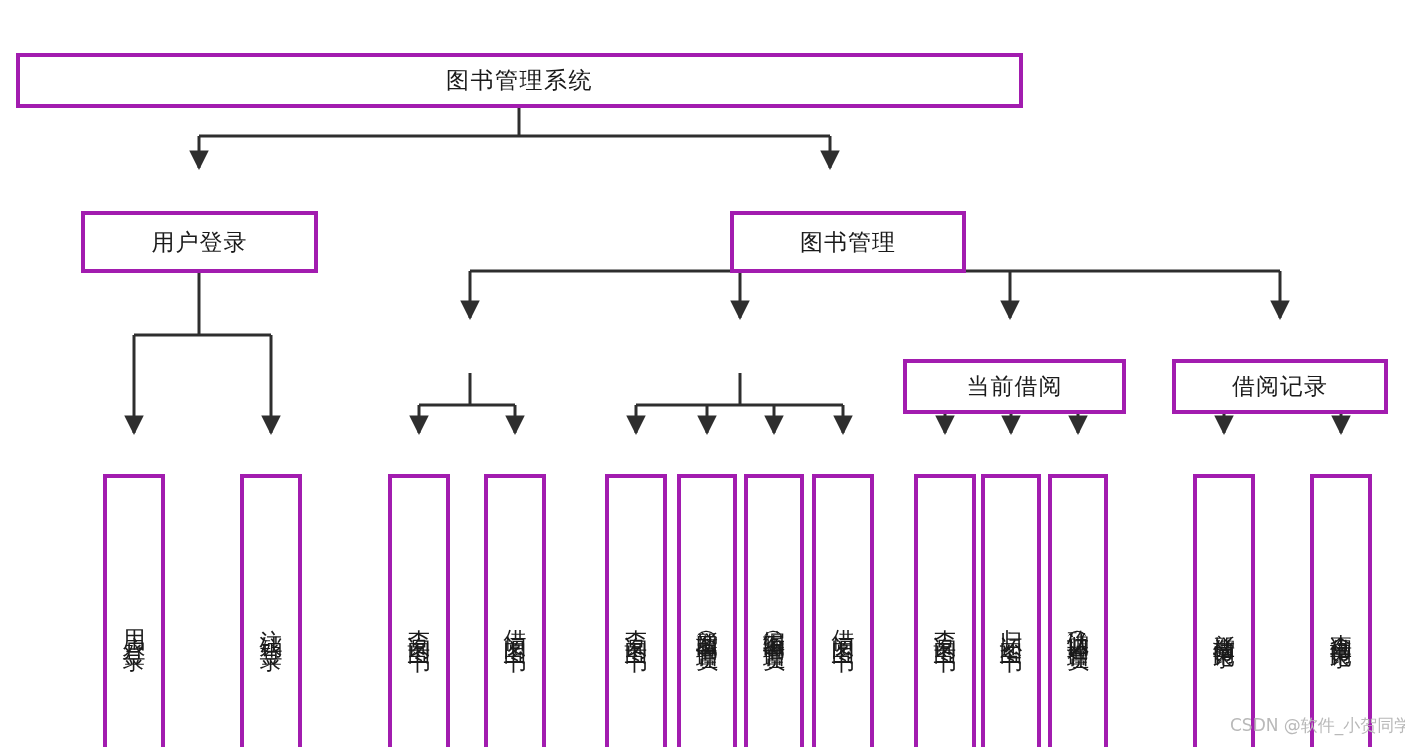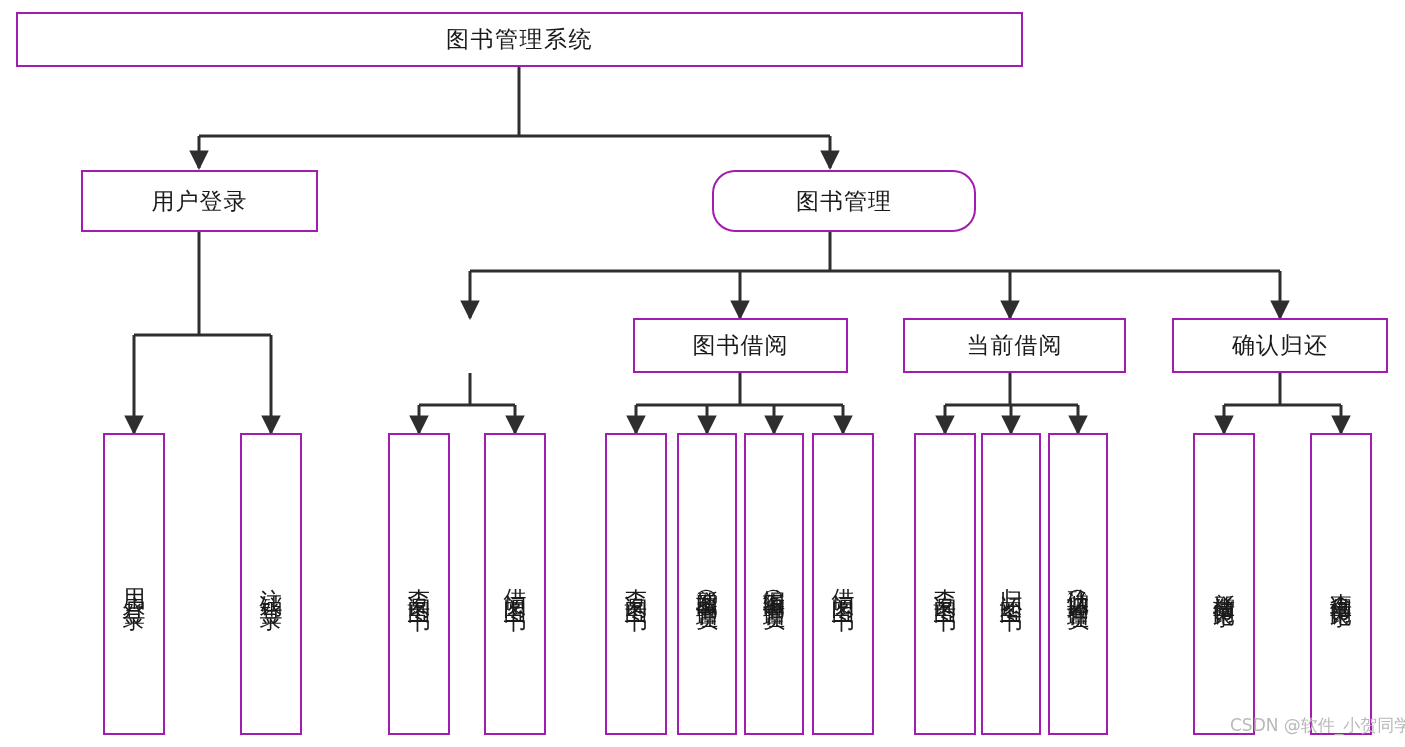--- a/index.html
+++ b/index.html
@@ -23,25 +23,26 @@
     left: 0;
     top: 0;
     width: 1405px;
     height: 747px;
     pointer-events: none;
   }
   .node {
     position: absolute;
     box-sizing: border-box;
     background: #ffffff;
-    border: 2px solid #a21caf;
+    border: 4px solid #a21caf;
     display: flex;
     align-items: center;
     justify-content: center;
     z-index: 2;
+    margin-top: 41px;
   }
   .node .label {
     display: block;
     text-align: center;
     color: #1a1a1a;
     line-height: 1.22;
     white-space: nowrap;
   }
   
   .node.h .label {
@@ -138,32 +139,29 @@
     </g>
   </svg>
 
   <div class="node h root" style="left:16px; top:12px; width:1007px; height:55px;">
     <span class="label">图书管理系统</span>
   </div>
 
   <div class="node h" style="left:81px; top:170px; width:237px; height:62px;">
     <span class="label">用户登录</span>
   </div>
-  <div class="node h" style="left:712px; top:170px; width:264px; height:62px;border-radius:23px;">
+  <div class="node h" style="left:730px; top:170px; width:236px; height:62px;">
     <span class="label">图书管理</span>
   </div>
 
-  <div class="node h" style="left:633px; top:318px; width:215px; height:55px;">
-    <span class="label">图书借阅</span>
-  </div>
   <div class="node h" style="left:903px; top:318px; width:223px; height:55px;">
     <span class="label">当前借阅</span>
   </div>
   <div class="node h" style="left:1172px; top:318px; width:216px; height:55px;">
-    <span class="label">确认归还</span>
+    <span class="label">借阅记录</span>
   </div>
 
   <div class="node v short" style="left:103px; top:433px; width:62px; height:302px;">
     <span class="label">用户登录</span>
   </div>
   <div class="node v short" style="left:240px; top:433px; width:62px; height:302px;">
     <span class="label">注销登录</span>
   </div>
 
   <div class="node v short" style="left:388px; top:433px; width:62px; height:302px;">

